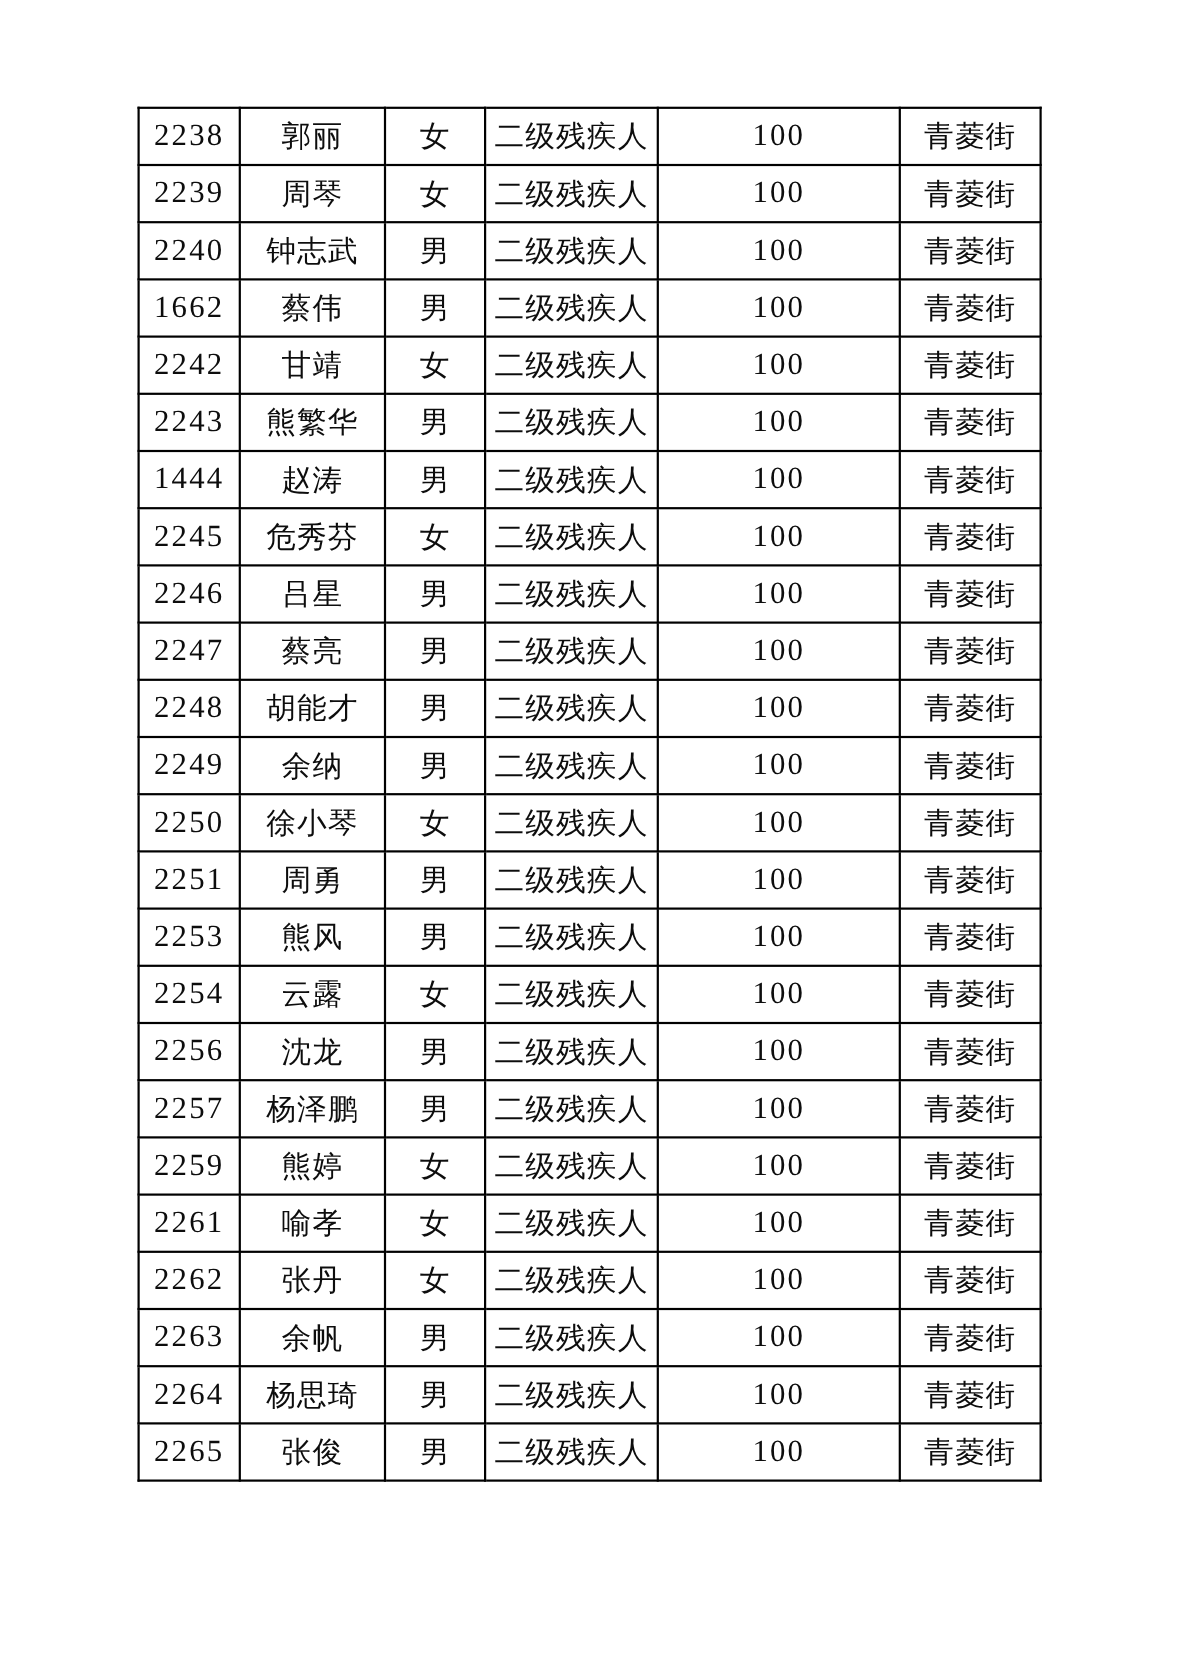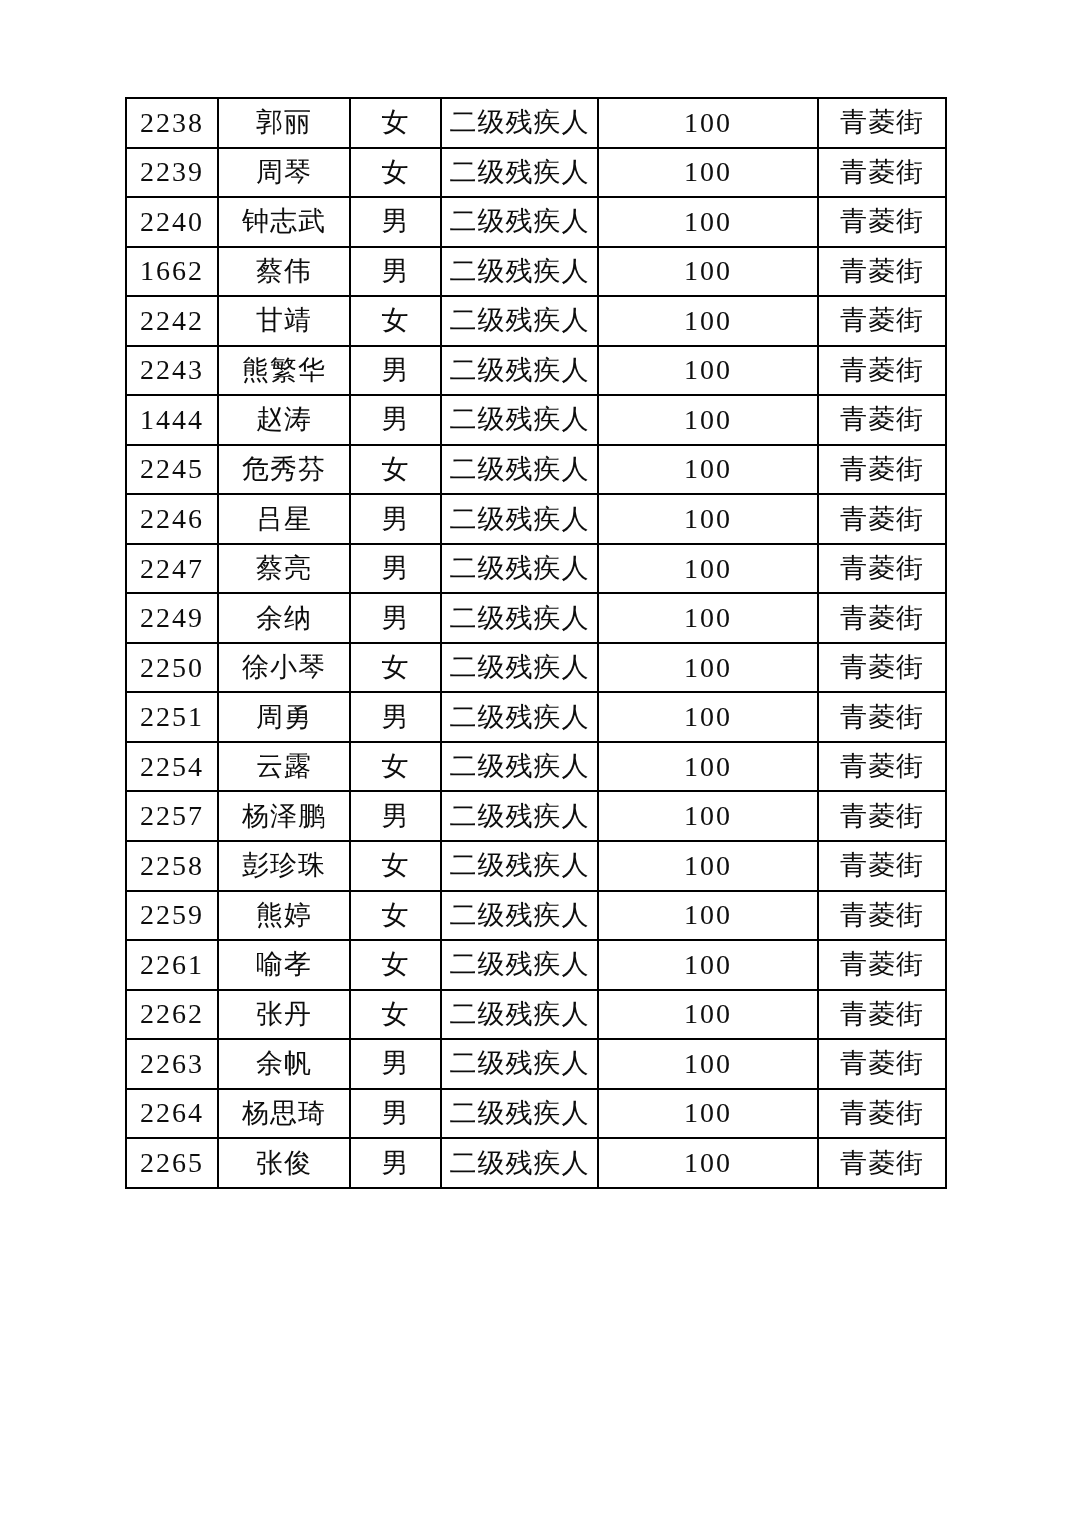--- a/index.html
+++ b/index.html
@@ -12,21 +12,21 @@
     background: #ffffff;
     position: relative;
     font-family: "Liberation Serif", "DejaVu Serif", serif;
     color: #0d0d0d;
   }
   .doc-table {
     position: absolute;
     left: 125px;
     top: 97px;
     width: 820px;
-    height: 1092px;
+    height: 1250px;
     border-collapse: collapse;
     table-layout: fixed;
   }
   .doc-table td {
     border: 2px solid #000000;
     text-align: center;
     vertical-align: middle;
     font-size: 27px;
     line-height: 1;
     padding: 0;
@@ -129,20 +129,28 @@
     </tr>
       <tr style="">
       <td class="num">2247</td>
       <td class="cjk">蔡亮</td>
       <td class="cjk">男</td>
       <td class="cjk">二级残疾人</td>
       <td class="num">100</td>
       <td class="cjk">青菱街</td>
     </tr>
       <tr style="">
+      <td class="num">2248</td>
+      <td class="cjk">胡能才</td>
+      <td class="cjk">男</td>
+      <td class="cjk">二级残疾人</td>
+      <td class="num">100</td>
+      <td class="cjk">青菱街</td>
+    </tr>
+      <tr style="">
       <td class="num">2249</td>
       <td class="cjk">余纳</td>
       <td class="cjk">男</td>
       <td class="cjk">二级残疾人</td>
       <td class="num">100</td>
       <td class="cjk">青菱街</td>
     </tr>
       <tr style="">
       <td class="num">2250</td>
       <td class="cjk">徐小琴</td>
@@ -153,39 +161,47 @@
     </tr>
       <tr style="">
       <td class="num">2251</td>
       <td class="cjk">周勇</td>
       <td class="cjk">男</td>
       <td class="cjk">二级残疾人</td>
       <td class="num">100</td>
       <td class="cjk">青菱街</td>
     </tr>
       <tr style="">
+      <td class="num">2253</td>
+      <td class="cjk">熊风</td>
+      <td class="cjk">男</td>
+      <td class="cjk">二级残疾人</td>
+      <td class="num">100</td>
+      <td class="cjk">青菱街</td>
+    </tr>
+      <tr style="">
       <td class="num">2254</td>
       <td class="cjk">云露</td>
       <td class="cjk">女</td>
       <td class="cjk">二级残疾人</td>
       <td class="num">100</td>
       <td class="cjk">青菱街</td>
     </tr>
       <tr style="">
+      <td class="num">2256</td>
+      <td class="cjk">沈龙</td>
+      <td class="cjk">男</td>
+      <td class="cjk">二级残疾人</td>
+      <td class="num">100</td>
+      <td class="cjk">青菱街</td>
+    </tr>
+      <tr style="">
       <td class="num">2257</td>
       <td class="cjk">杨泽鹏</td>
       <td class="cjk">男</td>
-      <td class="cjk">二级残疾人</td>
-      <td class="num">100</td>
-      <td class="cjk">青菱街</td>
-    </tr>
-      <tr style="">
-      <td class="num">2258</td>
-      <td class="cjk">彭珍珠</td>
-      <td class="cjk">女</td>
       <td class="cjk">二级残疾人</td>
       <td class="num">100</td>
       <td class="cjk">青菱街</td>
     </tr>
       <tr style="">
       <td class="num">2259</td>
       <td class="cjk">熊婷</td>
       <td class="cjk">女</td>
       <td class="cjk">二级残疾人</td>
       <td class="num">100</td>

